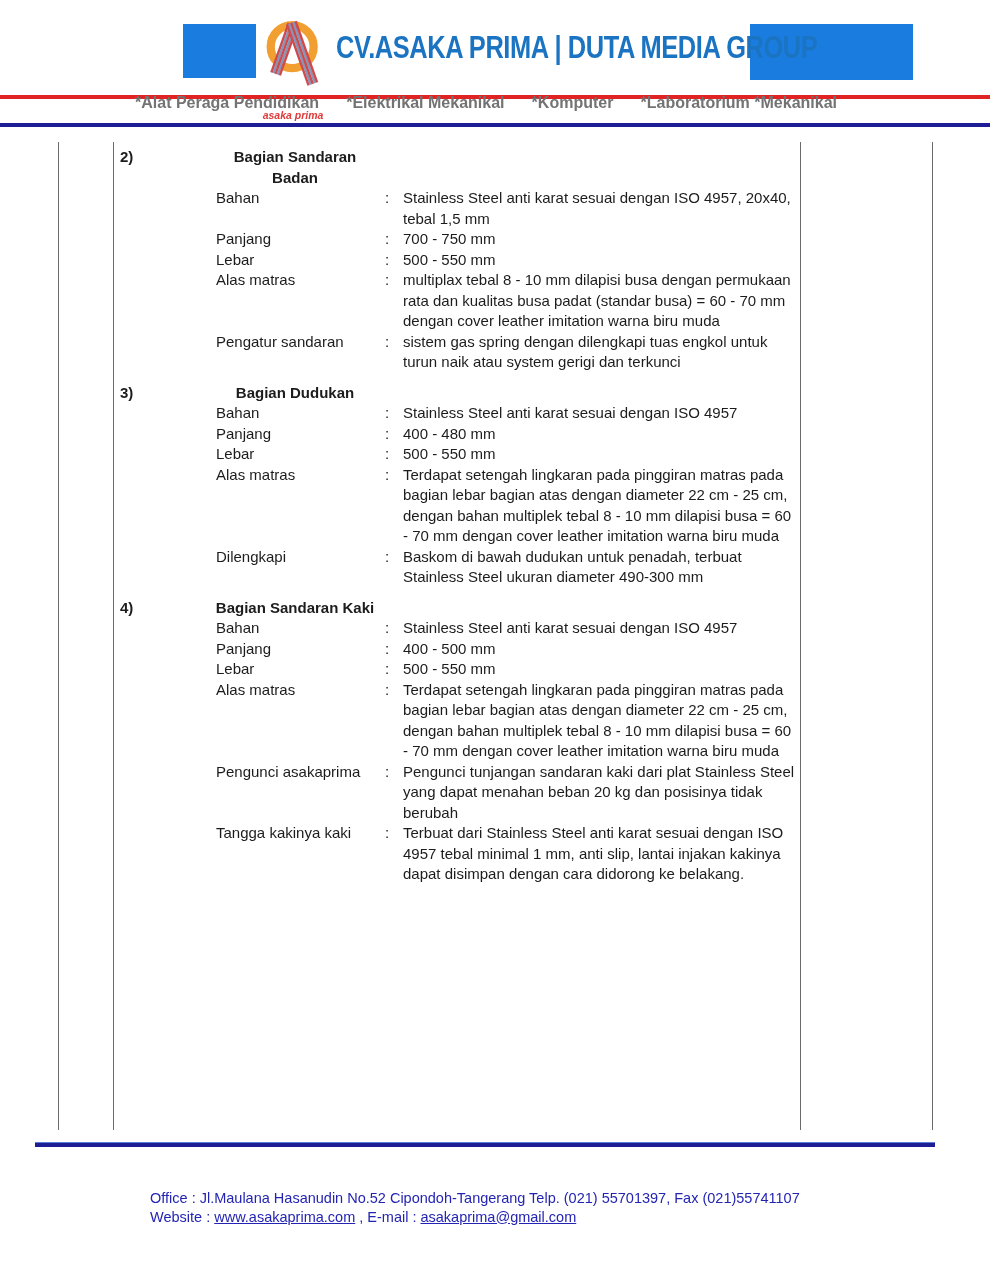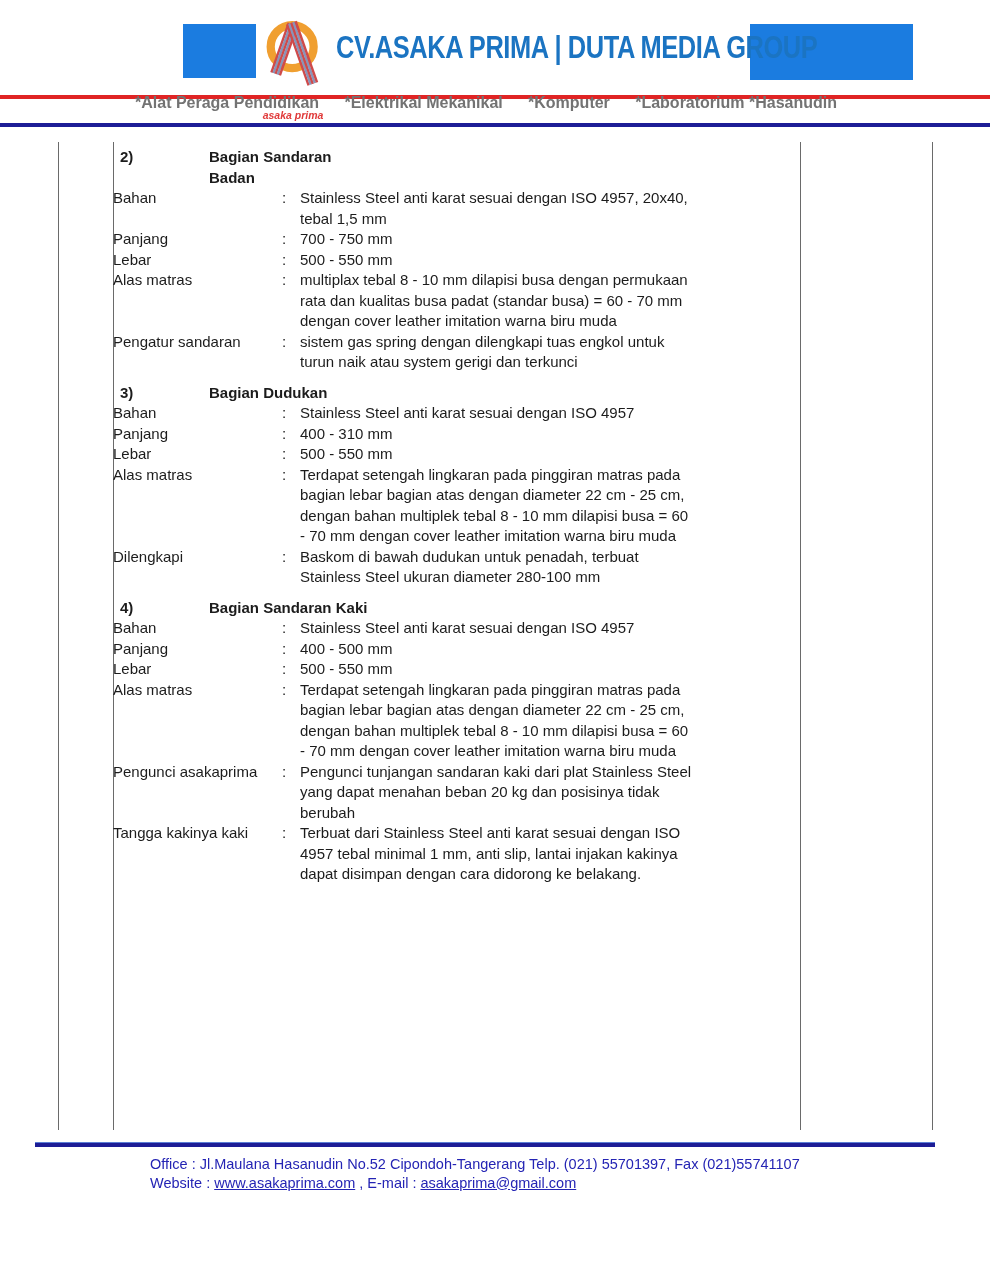--- a/index.html
+++ b/index.html
@@ -27,30 +27,30 @@
   .vline { position:absolute; top:142px; height:988px; width:1px; background:#6a6a6a; }
   .vline.v1 { left:58px; }  .vline.v2 { left:113px; }
   .vline.v3 { left:800px; } .vline.v4 { left:932px; }
 
   
   .spec-table { position:absolute; left:113px; top:147px; width:687px;
                 font-size:15px; line-height:20.5px; color:#1c1c1c; }
   .section + .section { margin-top:10px; }
   .sec-head { display:flex; }
   .sec-num { width:96px; padding-left:7px; font-weight:bold; flex:none; }
-  .sec-title { width:172px; font-weight:bold; flex:none; }
-  .spec-row { display:flex; }
+  .sec-title { width:172px; font-weight:bold; flex:none;text-align:center; }
+  .spec-row { display:flex; margin-left:103px; }
   .spec-label { width:169px; flex:none; }
   .spec-colon { width:18px; flex:none; }
   .spec-value { width:394px; flex:none; }
 
   
   .footer-divider { position:absolute; left:35px; top:1142px; width:900px; height:5px;
                     background:#1d1d96; border-top:1px solid #5b7fd6; }
-  .footer { position:absolute; left:150px; top:1155px; width:780px;
+  .footer { position:absolute; left:150px; top:1189px; width:780px;
             font-size:14.5px; line-height:18.5px; color:#2424b4; }
   .footer a { color:#2424b4; text-decoration:underline; cursor:pointer;margin-top:20px; }
 </style>
 </head>
 <body>
 
 <div class="page">
 
   <div class="header">
     <div class="hdr-rect hdr-rect-left"></div>
@@ -75,21 +75,21 @@
 
     <div class="company-title">CV.ASAKA PRIMA | DUTA MEDIA GROUP</div>
   </div>
 
   <div class="red-line"></div>
 
   <div class="tagline">
     <span>*Alat Peraga Pendidikan</span>
     <span>*Elektrikal Mekanikal</span>
     <span>*Komputer</span>
-    <span>*Laboratorium *Hasanudin</span>
+    <span>*Laboratorium *Mekanikal</span>
   </div>
 
   <div class="navy-line"></div>
 
   <div class="vline v1"></div>
   <div class="vline v2"></div>
   <div class="vline v3"></div>
   <div class="vline v4"></div>
 
   <div class="spec-table" id="spec-table">
@@ -130,36 +130,36 @@
           <div class="sec-title">Bagian Dudukan</div>
         </div>
         <div class="spec-row">
           <div class="spec-label">Bahan</div>
           <div class="spec-colon">:</div>
           <div class="spec-value">Stainless Steel anti karat sesuai dengan ISO 4957</div>
         </div>
         <div class="spec-row">
           <div class="spec-label">Panjang</div>
           <div class="spec-colon">:</div>
-          <div class="spec-value">400 - 310 mm</div>
+          <div class="spec-value">400 - 480 mm</div>
         </div>
         <div class="spec-row">
           <div class="spec-label">Lebar</div>
           <div class="spec-colon">:</div>
           <div class="spec-value">500 - 550 mm</div>
         </div>
         <div class="spec-row">
           <div class="spec-label">Alas matras</div>
           <div class="spec-colon">:</div>
           <div class="spec-value">Terdapat setengah lingkaran pada pinggiran matras pada bagian lebar bagian atas dengan diameter 22 cm - 25 cm, dengan bahan multiplek tebal 8 - 10 mm dilapisi busa = 60 - 70 mm dengan cover leather imitation warna biru muda</div>
         </div>
         <div class="spec-row">
           <div class="spec-label">Dilengkapi</div>
           <div class="spec-colon">:</div>
-          <div class="spec-value">Baskom di bawah dudukan untuk penadah, terbuat Stainless Steel ukuran diameter 280-100 mm</div>
+          <div class="spec-value">Baskom di bawah dudukan untuk penadah, terbuat Stainless Steel ukuran diameter 490-300 mm</div>
         </div>
       </div>
       <div class="section">
         <div class="sec-head">
           <div class="sec-num">4)</div>
           <div class="sec-title">Bagian Sandaran Kaki</div>
         </div>
         <div class="spec-row">
           <div class="spec-label">Bahan</div>
           <div class="spec-colon">:</div>

